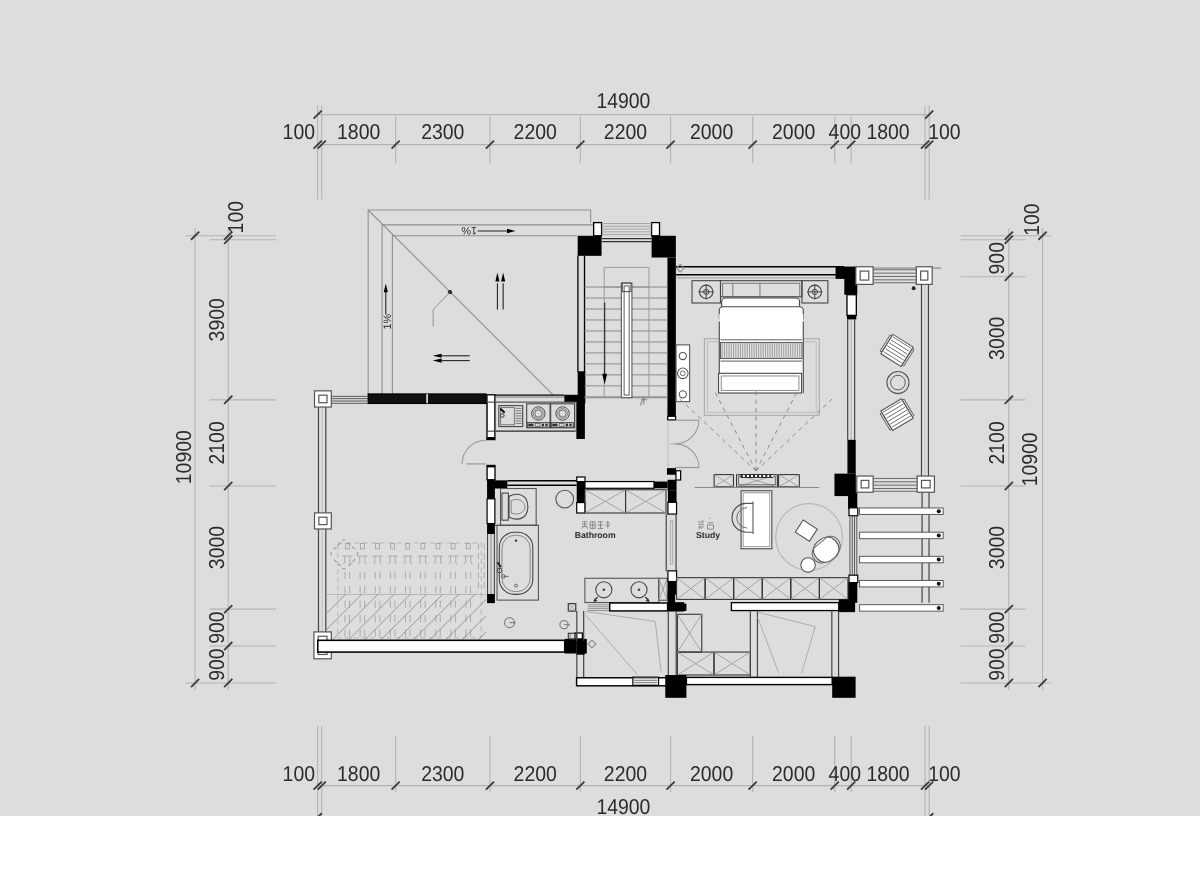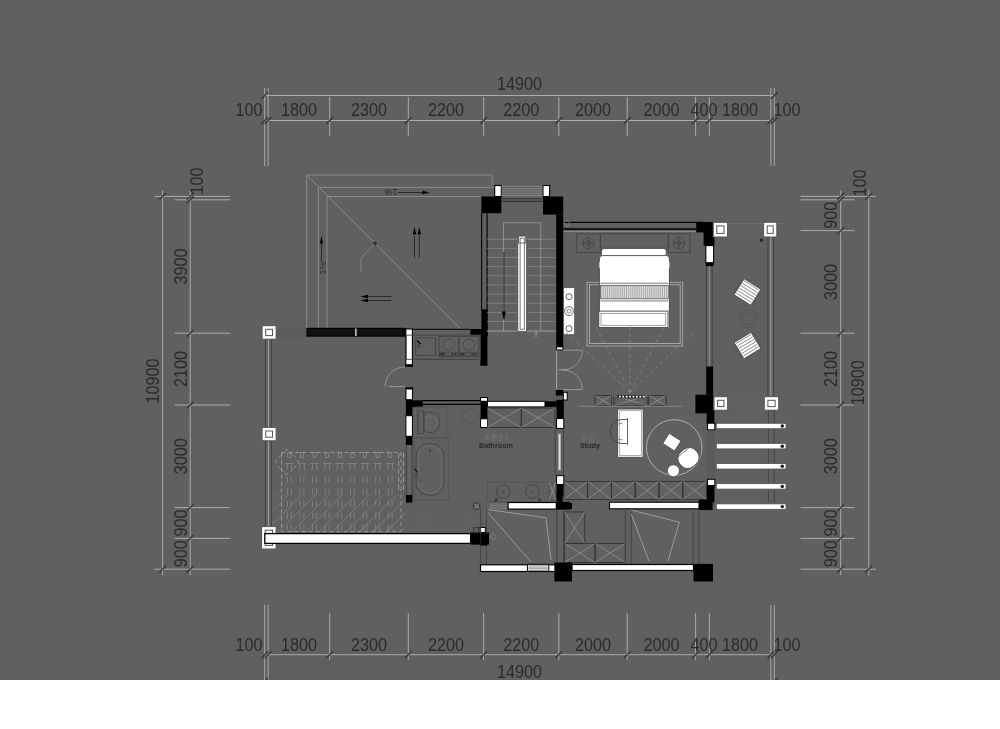--- a/index.html
+++ b/index.html
@@ -1,16 +1,16 @@
 <!DOCTYPE html>
 <html><head>
 <meta charset="utf-8">
 <style>
 html,body{margin:0;padding:0;background:#fff;}
-#canvas{position:relative;width:1000px;height:680px;background:#0f766e;overflow:hidden;
+#canvas{position:relative;width:1000px;height:680px;background:#bef264;overflow:hidden;
   font-family:"Liberation Sans",sans-serif;filter:grayscale(1);}
 svg text{font-family:"Liberation Sans",sans-serif;fill:#2b2b2b;}
 </style>
 </head>
 <body>
 <div id="canvas">
 <svg width="1000" height="729" viewBox="0 0 1000 729">
 
 <rect x="307" y="175" width="174" height="154" fill="none" stroke="none"></rect>
 

